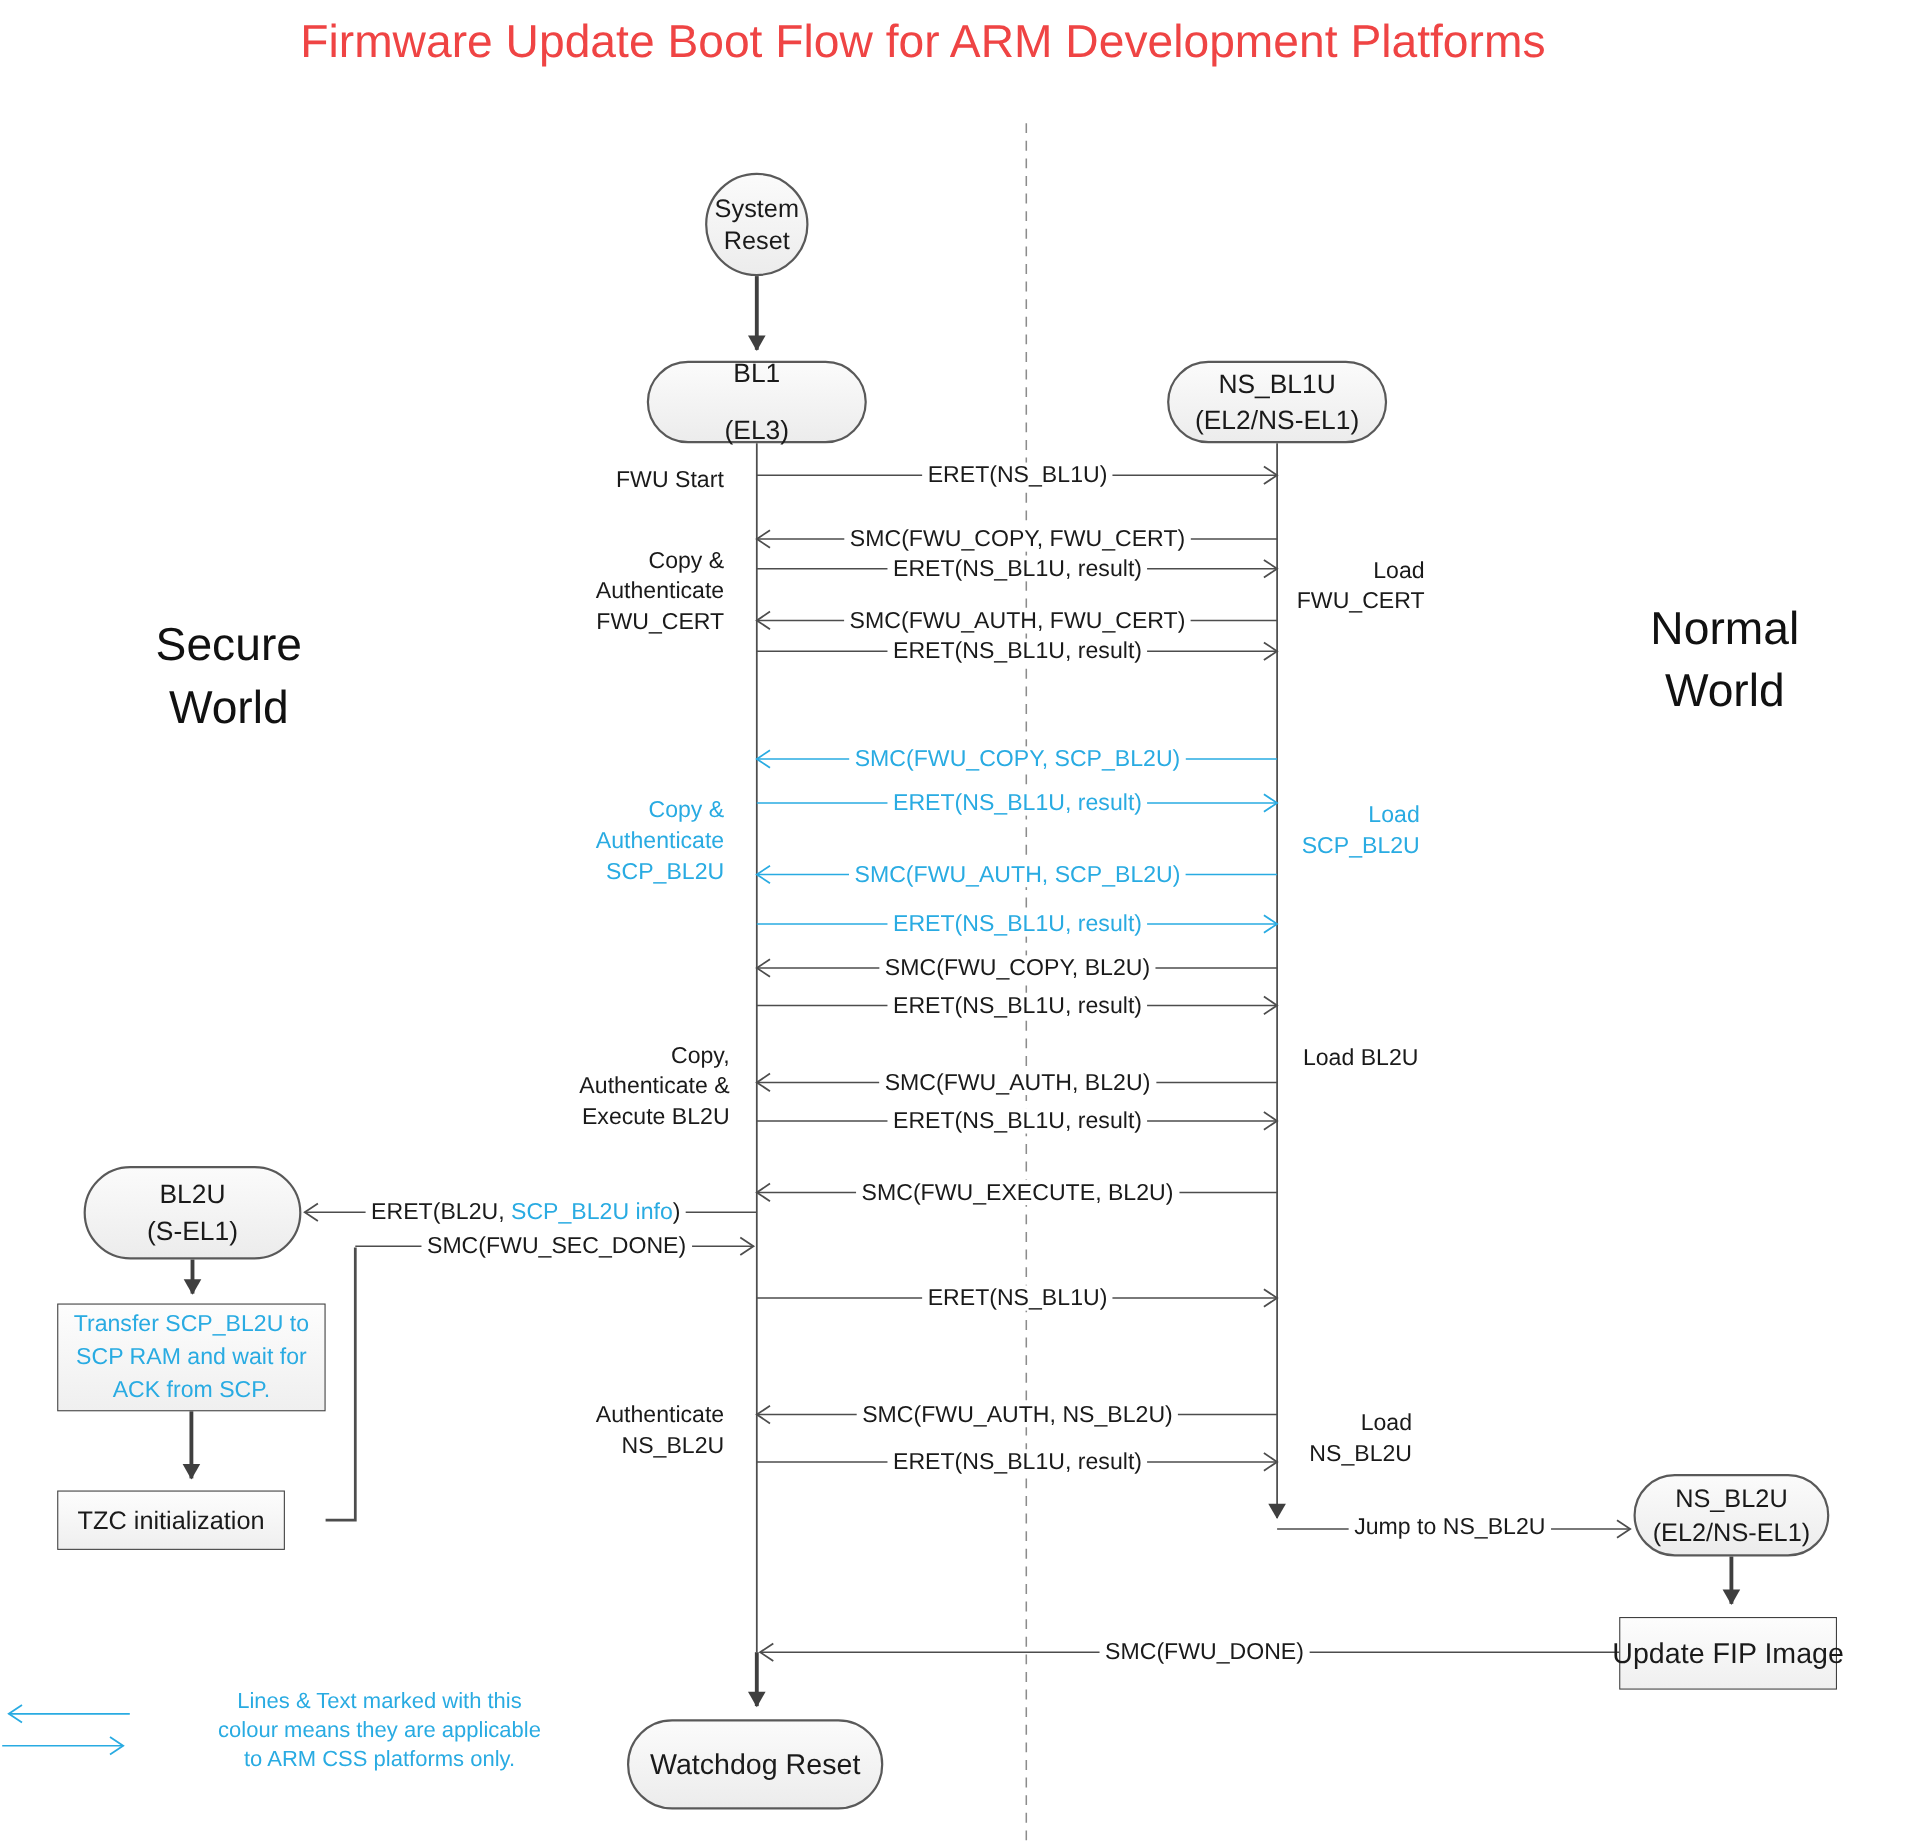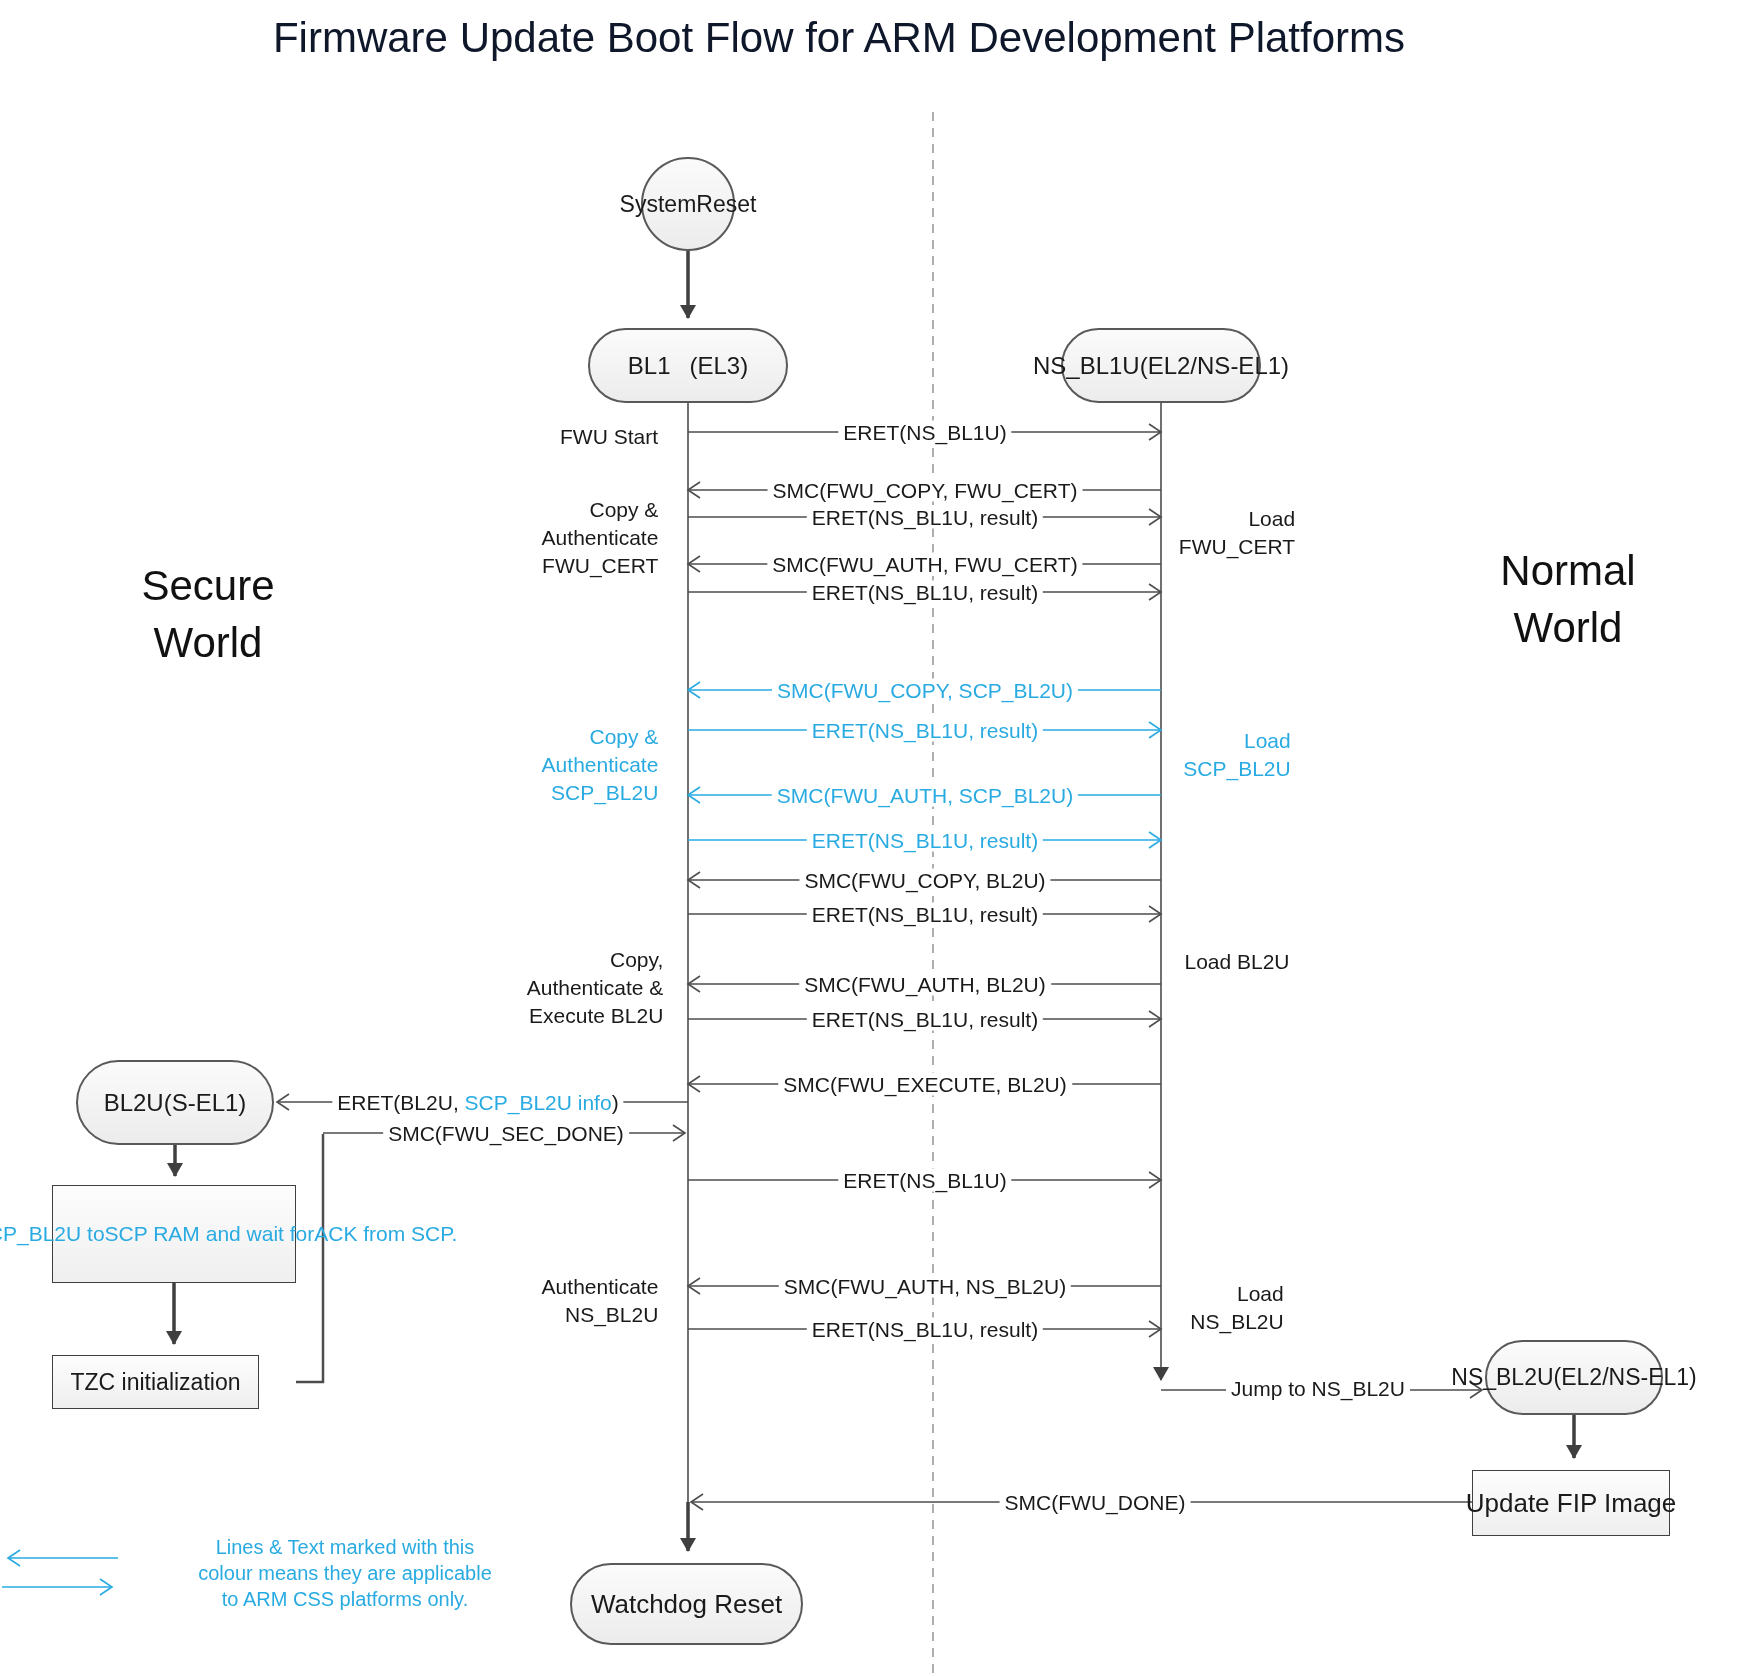--- a/index.html
+++ b/index.html
@@ -4,30 +4,30 @@
 <style>
   html,body{margin:0;padding:0;background:#ffffff;}
   #stage{
     position:relative;width:1749px;height:1676px;background:#ffffff;overflow:hidden;
     font-family:"Liberation Sans",sans-serif;color:#1a1a1a;
   }
   #lines{position:absolute;left:0;top:0;}
   .abs{position:absolute;}
   #title{
     top:14px;left:839px;transform:translateX(-50%);
-    font-size:42px;white-space:nowrap;color:#0f172a;
+    font-size:42px;white-space:nowrap;color:#ef4444;
   }
   .world{
     font-size:42px;line-height:57px;text-align:center;color:#111;
     transform:translate(-50%,-50%);white-space:nowrap;
   }
   .node{
     background:linear-gradient(180deg,#fbfbfb 0%,#ececec 100%);
     border:2px solid #595959;
-    display:flex;flex-direction:row;align-items:center;justify-content:center;
+    display:flex;flex-direction:column;align-items:center;justify-content:center;
     text-align:center;font-size:24px;line-height:33px;box-sizing:border-box;
     white-space:nowrap;
   }
   .stadium{border-radius:45px;}
   .circle{border-radius:50%;font-size:23px;line-height:29px;}
   .rectbox{
     background:linear-gradient(180deg,#fdfdfd 0%,#efefef 100%);
     border:1.5px solid #404040;border-radius:0;
   }
   .msg{

